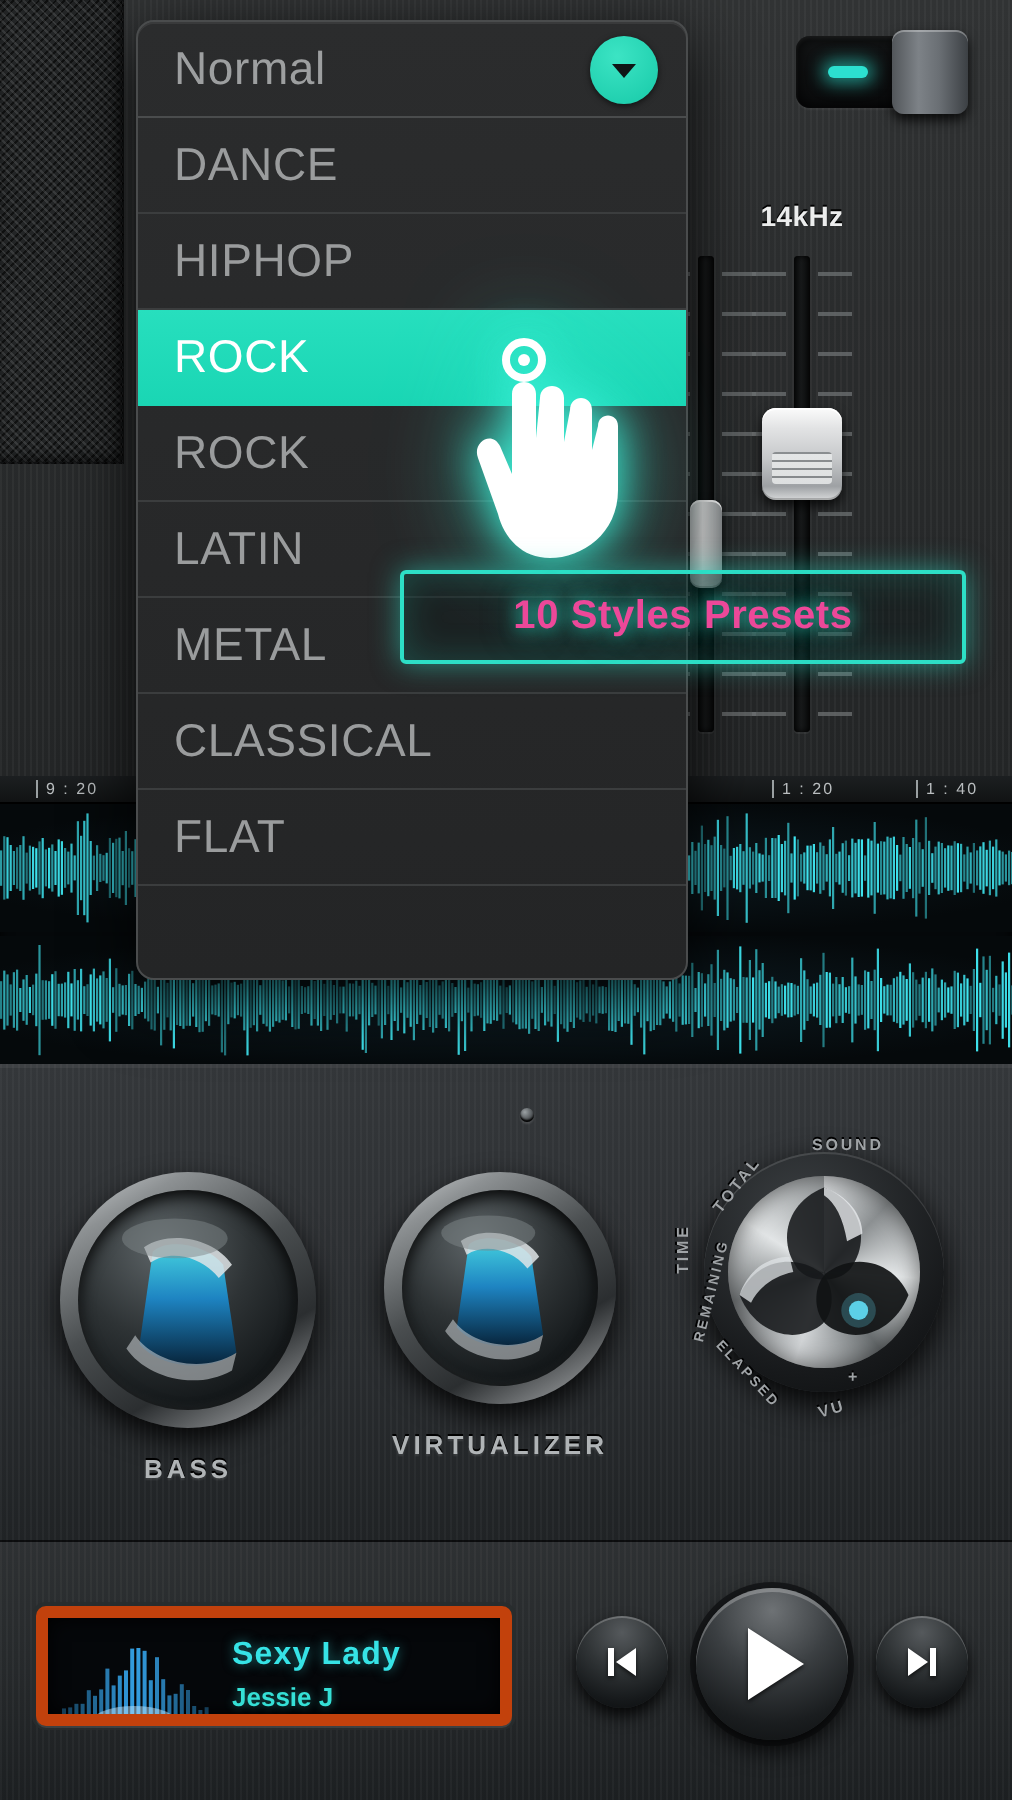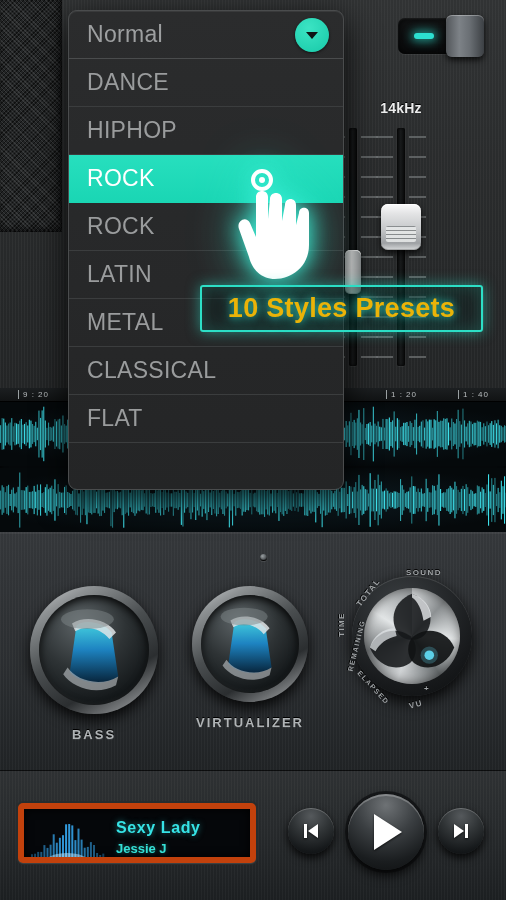--- a/index.html
+++ b/index.html
@@ -223,21 +223,21 @@
 
   
   .callout {
     position:absolute; left:200px; top:285px; width:283px; height:47px;
     border:2px solid #2ddfc6; border-radius:3px;
     background:rgba(10,22,22,.35);
     box-shadow:0 0 14px rgba(45,223,198,.55), inset 0 0 18px rgba(45,223,198,.22);
     display:flex; align-items:center; justify-content:center;
   }
   .callout span {
-    color:#eab308; font-size:27px; font-weight:bold; letter-spacing:.3px;
+    color:#ec4899; font-size:20px; font-weight:bold; letter-spacing:.3px;
     text-shadow:0 0 9px rgba(45,223,198,.9), 0 0 18px rgba(45,223,198,.55);
   }
 </style>
 </head>
 <body>
 
 <div id="app">
 
   <div class="panel-eq">
     <div class="grille"></div>

